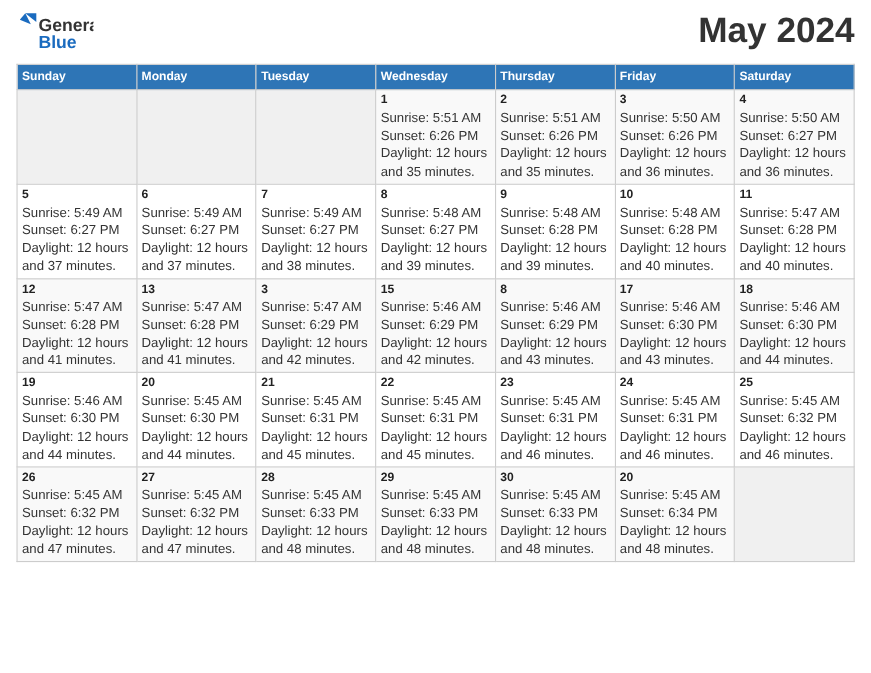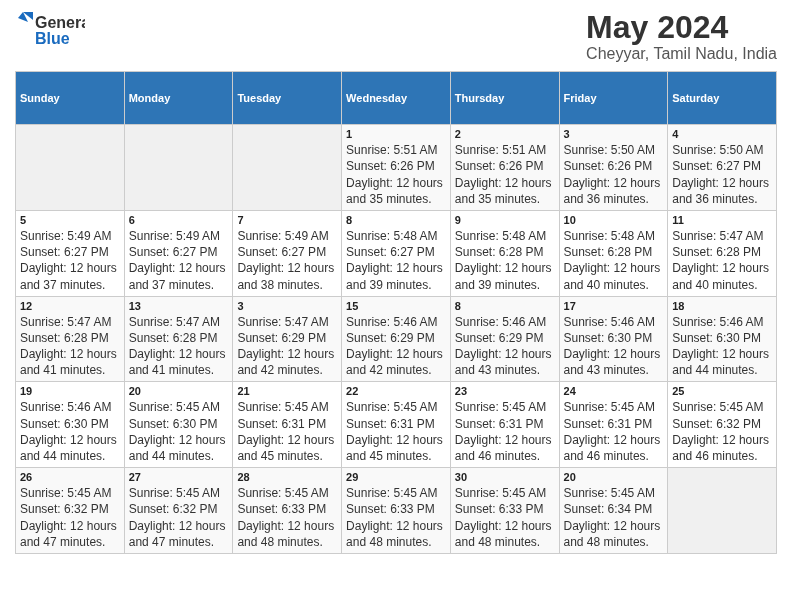--- a/index.html
+++ b/index.html
@@ -44,21 +44,21 @@
       color: #555;
     }
     .calendar {
       width: 100%;
       border-collapse: collapse;
       font-size: 10px;
     }
     .calendar thead tr th {
       background-color: #2e75b6;
       color: #fff;
-      padding: 20px 4px;
+      padding: 5px 4px;
       text-align: left;
       font-size: 11px;
       font-weight: bold;
       border: 1px solid #ccc;
     }
     .calendar tbody tr td {
       border: 1px solid #ccc;
       vertical-align: top;
       padding: 3px 4px;
       width: calc(100% / 7);
@@ -96,21 +96,20 @@
         <svg width="70" height="40" viewBox="0 0 70 40">
             <text x="20" y="18" font-size="16" font-weight="bold" fill="#333" font-family="Arial">General</text>
             <text x="20" y="34" font-size="16" font-weight="bold" fill="#1a6bbf" font-family="Arial">Blue</text>
             <polygon points="8,2 18,10 18,2" fill="#1a6bbf"></polygon>
             <polygon points="3,8 13,12 8,2" fill="#1a6bbf"></polygon>
           </svg>
       </div>
     </div>
     <div class="title-block">
       <div class="main-title">May 2024</div>
-      <div class="subtitle">Cheyyar, Tamil Nadu, India</div>
     </div>
   </div>
 
   <table class="calendar">
     <thead>
       <tr>
         <th>Sunday</th>
         <th>Monday</th>
         <th>Tuesday</th>
         <th>Wednesday</th>

